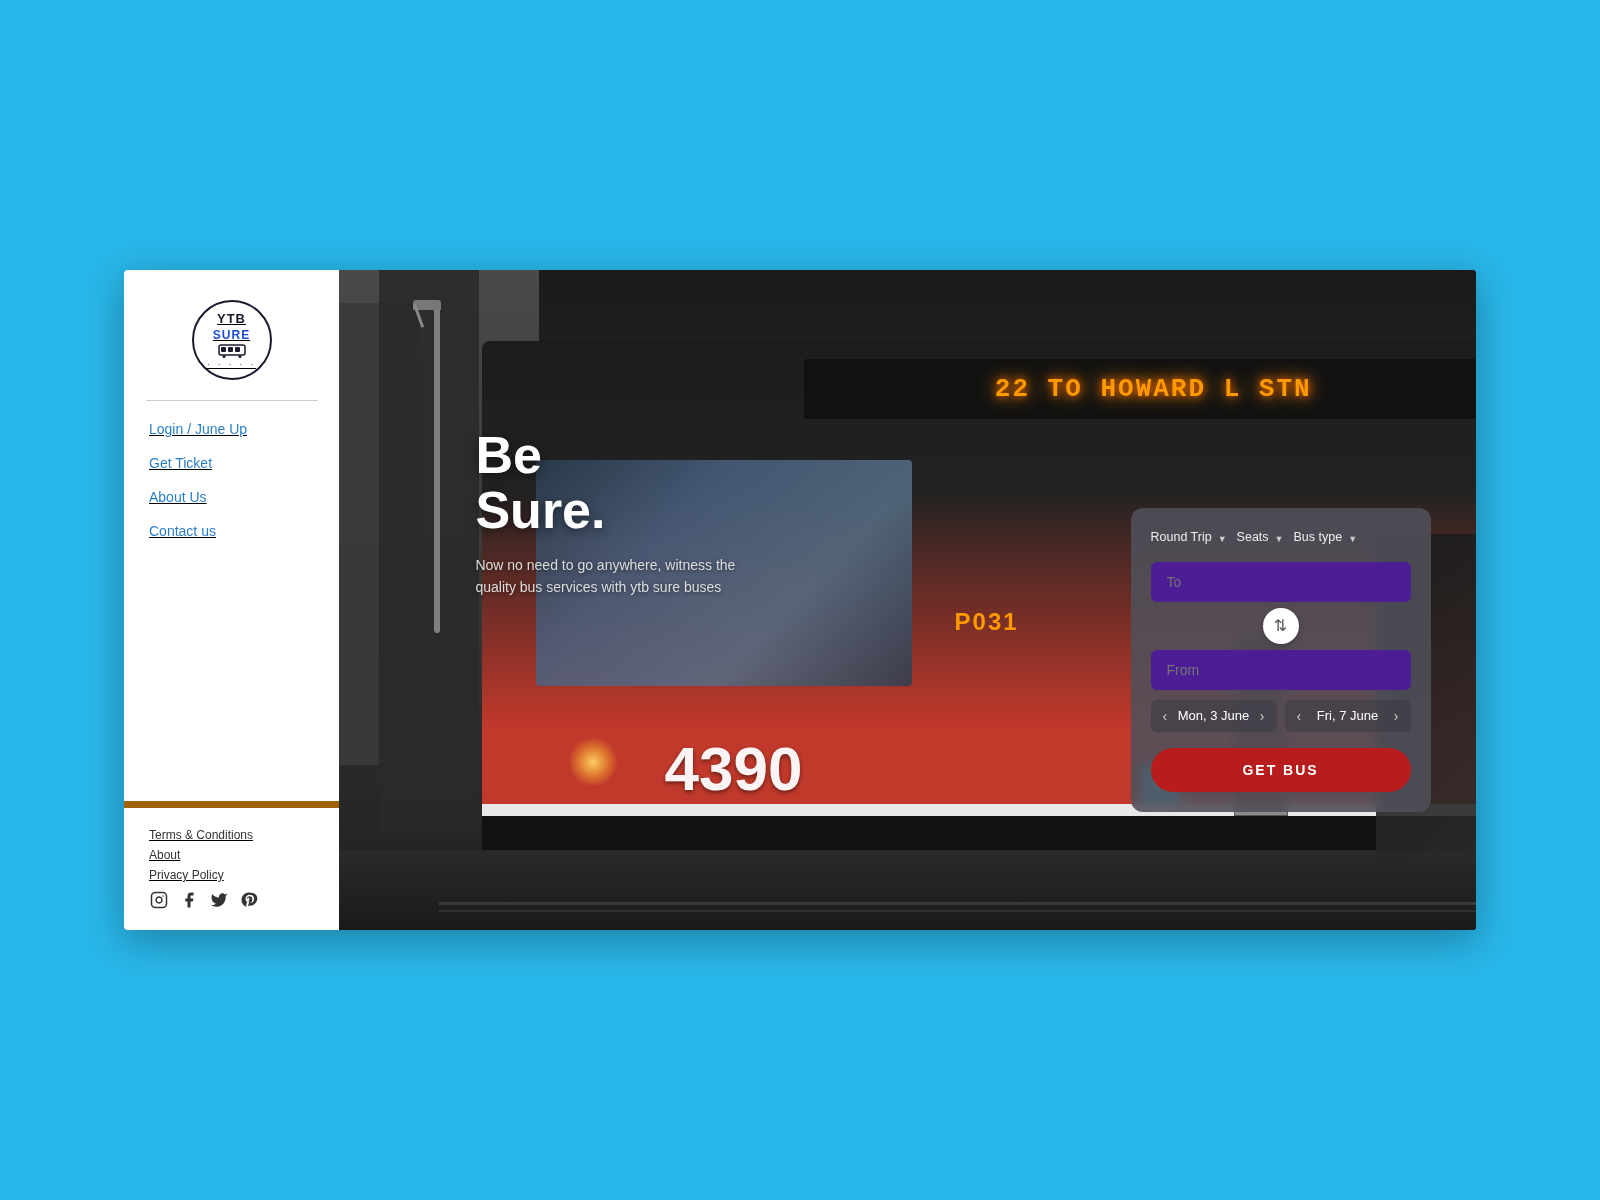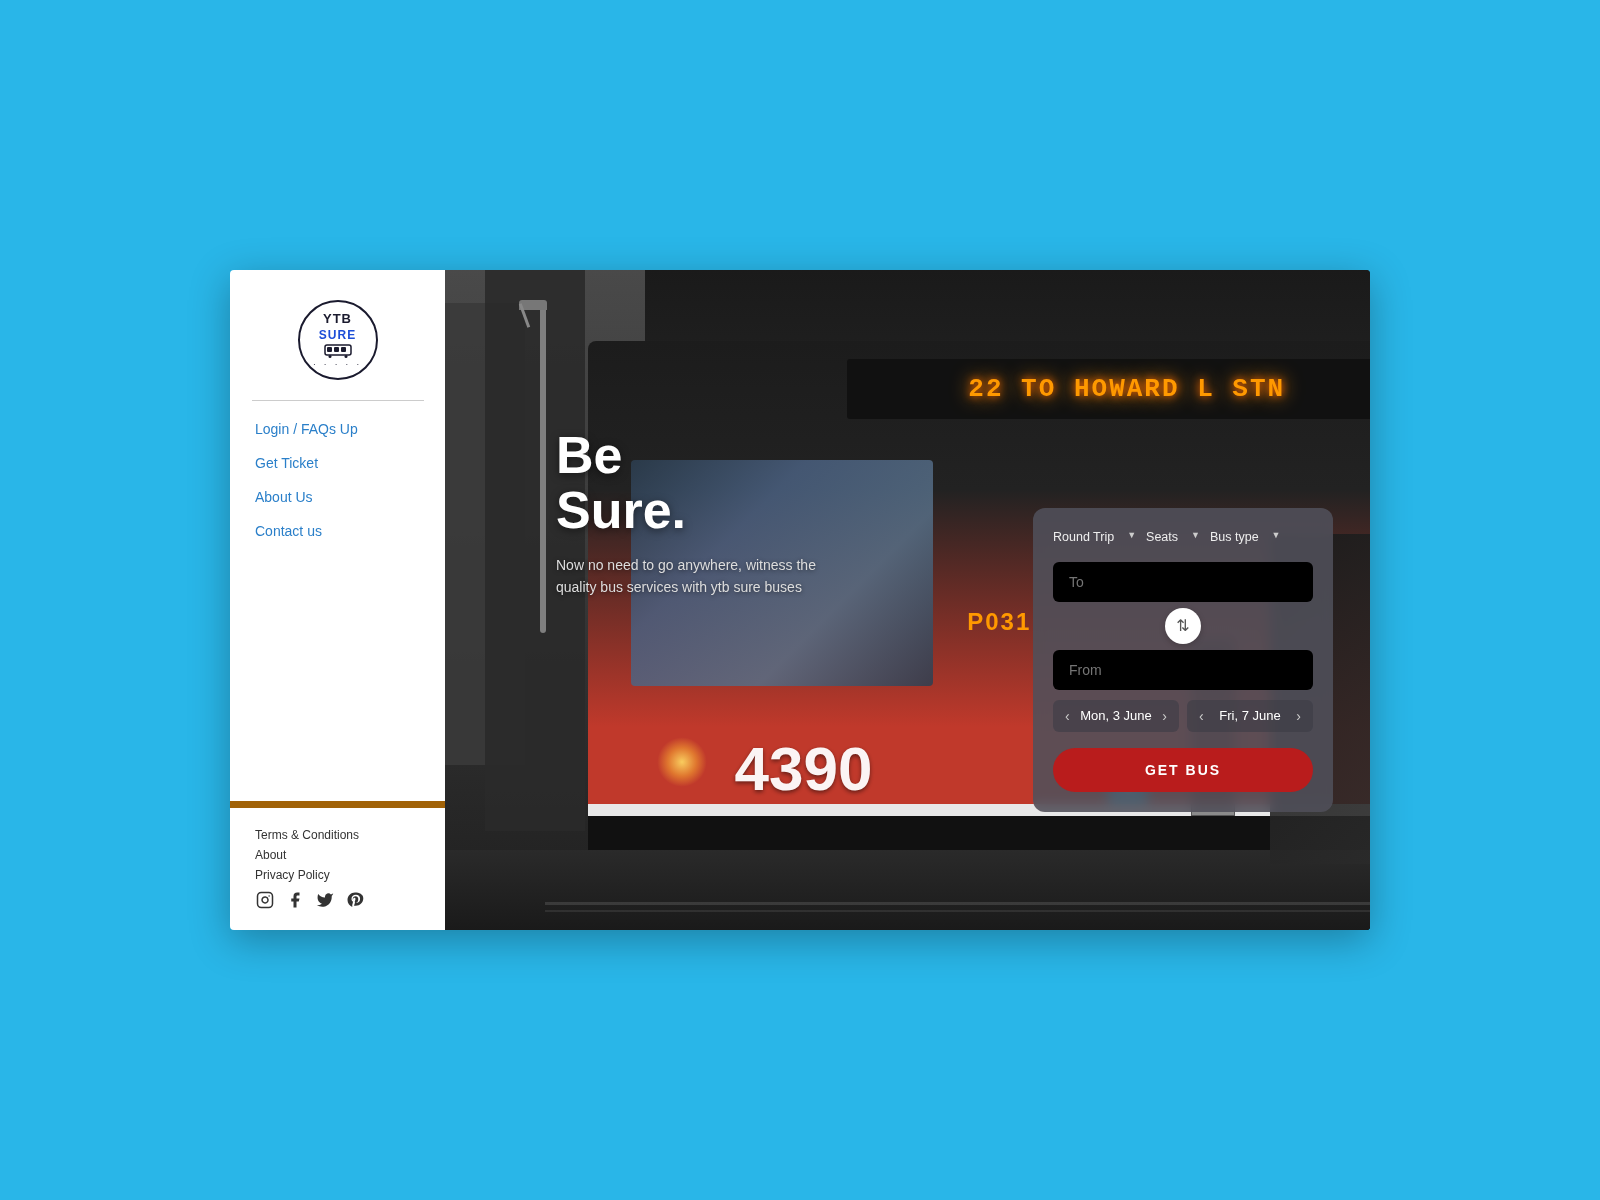--- a/index.html
+++ b/index.html
@@ -7,26 +7,27 @@
     body {
       background-color: #29b6e8;
       display: flex;
       align-items: center;
       justify-content: center;
       min-height: 100vh;
       font-family: 'Segoe UI', Arial, sans-serif;
     }
 
     .outer-wrapper {
-      width: 1140px;
+      width: 1352px;
       height: 660px;
       display: flex;
       border-radius: 4px;
       overflow: hidden;
       box-shadow: 0 10px 40px rgba(0,0,0,0.3);
+      text-decoration: underline;
     }
 
     
     .sidebar {
       width: 215px;
       min-width: 215px;
       background: #ffffff;
       display: flex;
       flex-direction: column;
       padding: 0;
@@ -209,42 +210,42 @@
       align-items: center;
     }
 
     .filter-btn {
       background: transparent;
       border: none;
       color: #eee;
       font-size: 12.5px;
       cursor: pointer;
       display: flex;
-      align-items: flex-start;
-      gap: 13px;
+      align-items: flex-end;
+      gap: 6px;
       padding: 2px 0;
       white-space: nowrap;
     }
 
     .filter-btn .caret {
       font-size: 9px;
       color: #ccc;
     }
 
     .search-input-wrapper {
       position: relative;
       margin-bottom: 4px;
     }
 
     .search-input {
       width: 100%;
       padding: 12px 16px;
       border-radius: 6px;
       border: none;
-      background: #000000;
+      background: #4c1d95;
       font-size: 14px;
       color: #999;
       outline: none;
     }
 
     .swap-btn {
       display: flex;
       align-items: center;
       justify-content: center;
       width: 36px;
@@ -335,21 +336,21 @@
           <circle cx="6" cy="12.5" r="1.5" fill="#1a1a2e"></circle>
           <circle cx="22" cy="12.5" r="1.5" fill="#1a1a2e"></circle>
         </svg>
         <span class="logo-dots">· · · · ·</span>
       </div>
     </div>
 
     <hr class="sidebar-divider">
 
     <nav class="sidebar-nav">
-      <a class="nav-item">Login / FAQs Up</a>
+      <a class="nav-item">Login / June Up</a>
       <a class="nav-item">Get Ticket</a>
       <a class="nav-item">About Us</a>
       <a class="nav-item">Contact us</a>
     </nav>
 
     <footer class="sidebar-footer">
       <a class="footer-link">Terms &amp; Conditions</a>
       <a class="footer-link">About</a>
       <a class="footer-link">Privacy Policy</a>
       <div class="social-icons">

